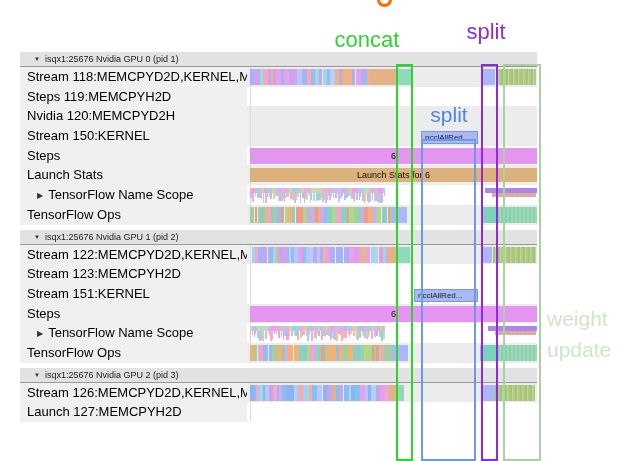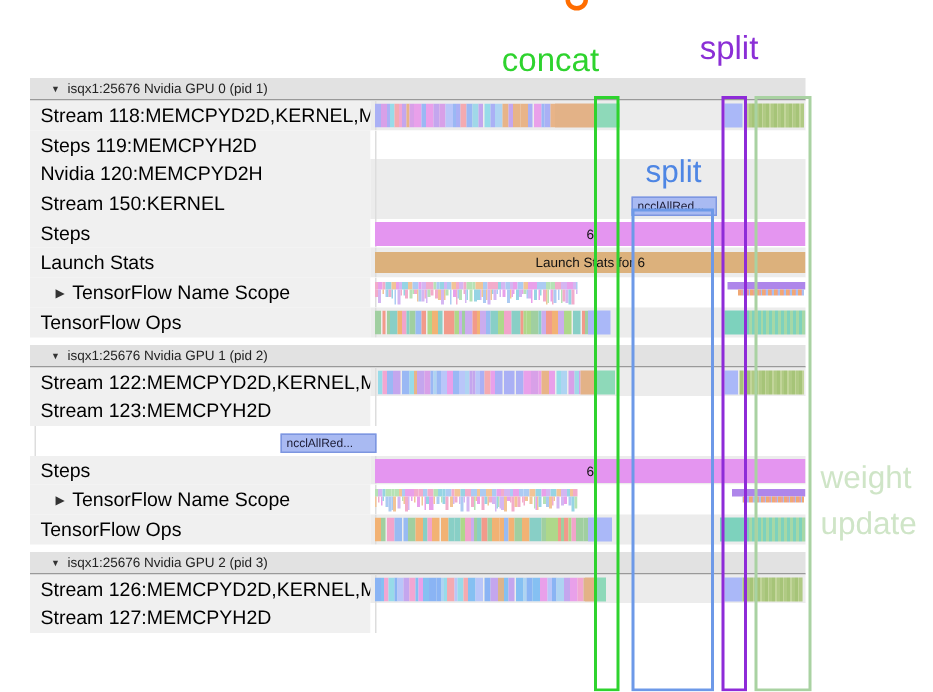--- a/index.html
+++ b/index.html
@@ -358,20 +358,21 @@
             <div class="bar" style="left: 150px; width: 13px; top: 2px; height: 16px; background: rgb(142, 217, 185);"></div>
             <div class="bar" style="left: 236px; width: 9px; top: 2px; height: 16px; background: rgb(170, 184, 248);"></div>
             <div class="bar olive" style="left: 246px; width: 43px; top: 2px; height: 16px;"></div>
           </div>
         </div>
         <div class="row">
           <div class="rlabel"><span>Stream 123:MEMCPYH2D</span></div>
           <div class="track" style="background: rgb(255, 255, 255);"></div>
         </div>
         <div class="row">
+          <div class="rlabel"><span>Stream 151:KERNEL</span></div>
           <div class="track" style="background: rgb(255, 255, 255);">
             <div class="bar labelbar" style="left: 167px; width: 64px; top: 5px; height: 13px;">
               <span class="bartext">ncclAllRed...</span>
             </div>
           </div>
         </div>
         <div class="row">
           <div class="rlabel"><span>Steps</span></div>
           <div class="track" style="background: rgb(236, 236, 236);">
             <div class="bar" style="left: 3px; width: 287px; top: 2px; height: 16px; background: rgb(228, 149, 240);">
@@ -598,21 +599,21 @@
               <i class="seg" style="left: 135px; width: 4px; background: rgb(242, 166, 210);"></i>
               <i class="seg" style="left: 139px; width: 3px; background: rgb(220, 180, 140);"></i>
             </div>
             <div class="bar" style="left: 143px; width: 8px; top: 2px; height: 16px; background: rgb(227, 178, 135);"></div>
             <div class="bar" style="left: 151px; width: 6px; top: 2px; height: 16px; background: rgb(142, 217, 185);"></div>
             <div class="bar" style="left: 236px; width: 12px; top: 2px; height: 16px; background: rgb(170, 184, 248);"></div>
             <div class="bar olive" style="left: 248px; width: 40px; top: 2px; height: 16px;"></div>
           </div>
         </div>
         <div class="row">
-          <div class="rlabel"><span>Stream 127:MEMCPYH2D</span></div>
+          <div class="rlabel"><span>Launch 127:MEMCPYH2D</span></div>
           <div class="track" style="background: rgb(255, 255, 255);"></div>
         </div>
       </div>
     </div>
 
   <div id="ann">
     <div class="g-frag"></div>
     <div class="ann-text ann-concat" style="color: rgb(46, 211, 46);">concat</div>
     <div class="ann-text ann-split" style="color: rgb(139, 47, 214);">split</div>
     <div class="ann-text ann-nccl" style="color: rgb(78, 134, 228);">split</div>

